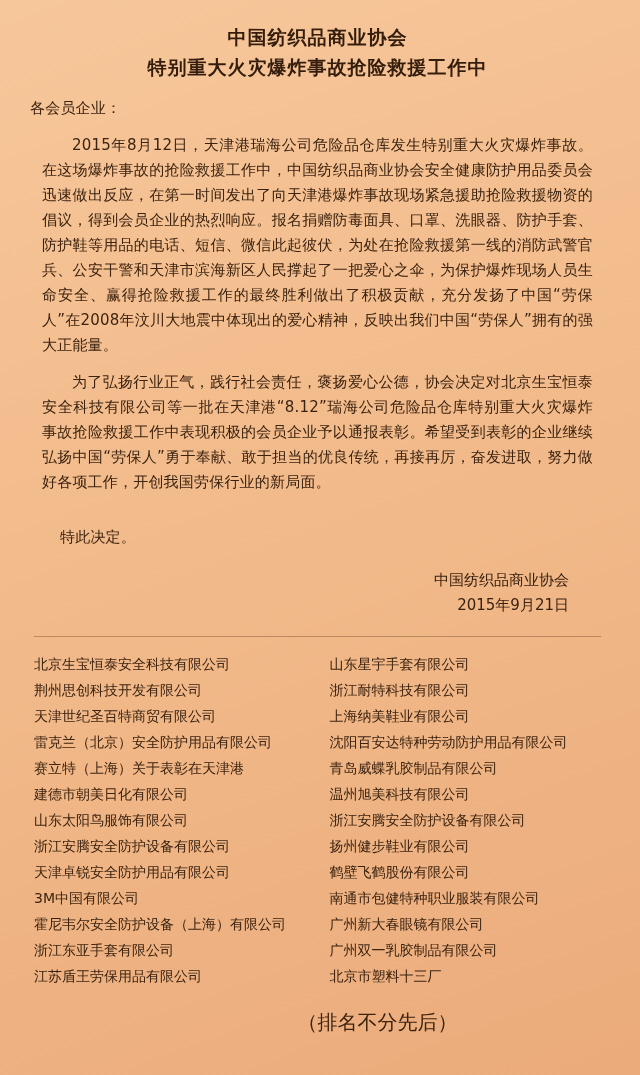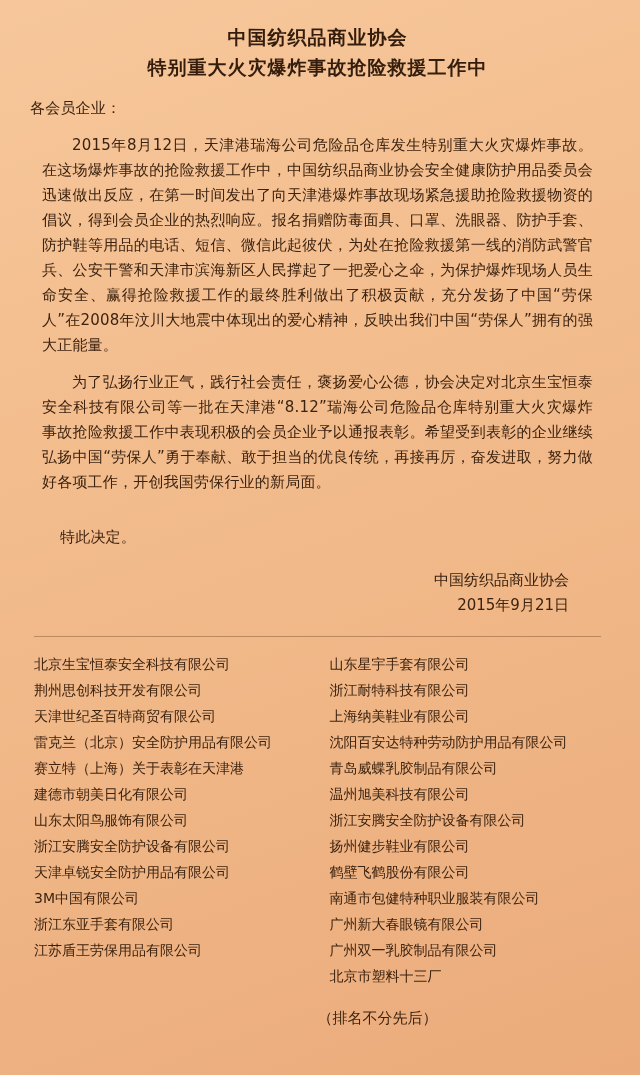--- a/index.html
+++ b/index.html
@@ -78,21 +78,21 @@
   }
   .col {
     flex: 1 1 50%;
   }
   .company {
     white-space: nowrap;
   }
   .footnote {
     margin-top: 20px;
     text-align: center;
-    font-size: 15px;
+    font-size: 20px;
     color: #3c2310;
     padding-left: 120px;
   }
 </style>
 </head>
 <body>
 
 <div class="page">
 
   <div class="title-block">
@@ -119,20 +119,21 @@
       <div class="company">北京生宝恒泰安全科技有限公司</div>
       <div class="company">荆州思创科技开发有限公司</div>
       <div class="company">天津世纪圣百特商贸有限公司</div>
       <div class="company">雷克兰（北京）安全防护用品有限公司</div>
       <div class="company">赛立特（上海）关于表彰在天津港</div>
       <div class="company">建德市朝美日化有限公司</div>
       <div class="company">山东太阳鸟服饰有限公司</div>
       <div class="company">浙江安腾安全防护设备有限公司</div>
       <div class="company">天津卓锐安全防护用品有限公司</div>
       <div class="company">3M中国有限公司</div>
+      <div class="company">霍尼韦尔安全防护设备（上海）有限公司</div>
       <div class="company">浙江东亚手套有限公司</div>
       <div class="company">江苏盾王劳保用品有限公司</div>
     </div>
     <div class="col">
       <div class="company">山东星宇手套有限公司</div>
       <div class="company">浙江耐特科技有限公司</div>
       <div class="company">上海纳美鞋业有限公司</div>
       <div class="company">沈阳百安达特种劳动防护用品有限公司</div>
       <div class="company">青岛威蝶乳胶制品有限公司</div>
       <div class="company">温州旭美科技有限公司</div>

